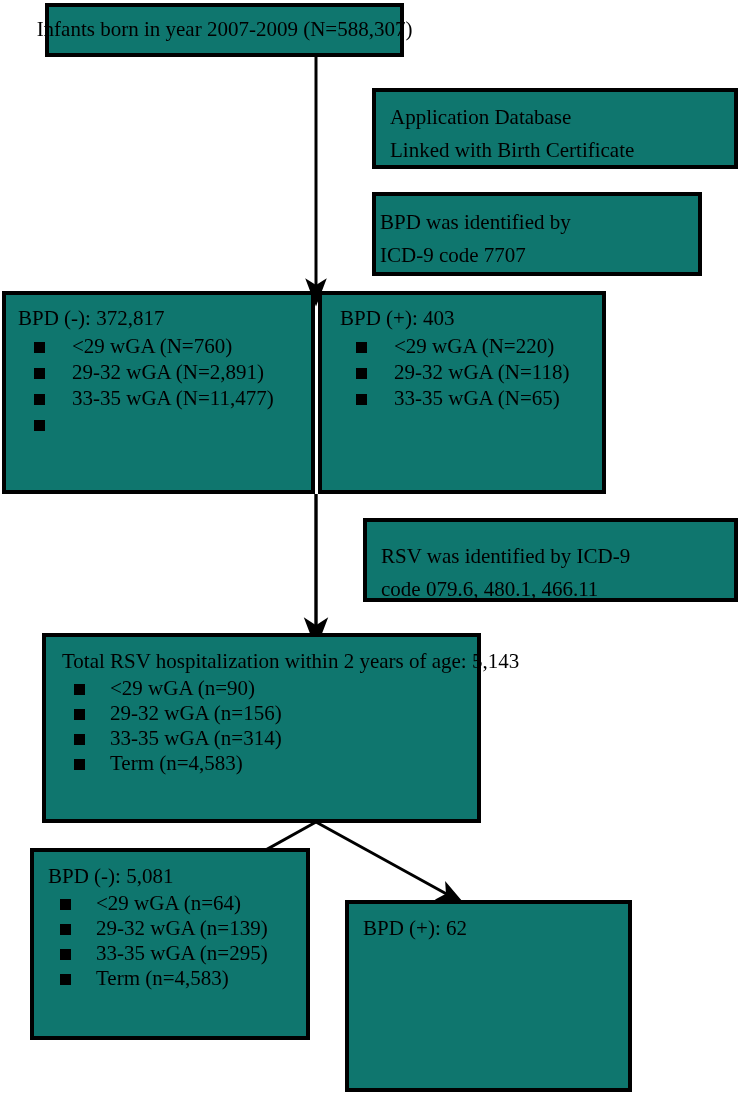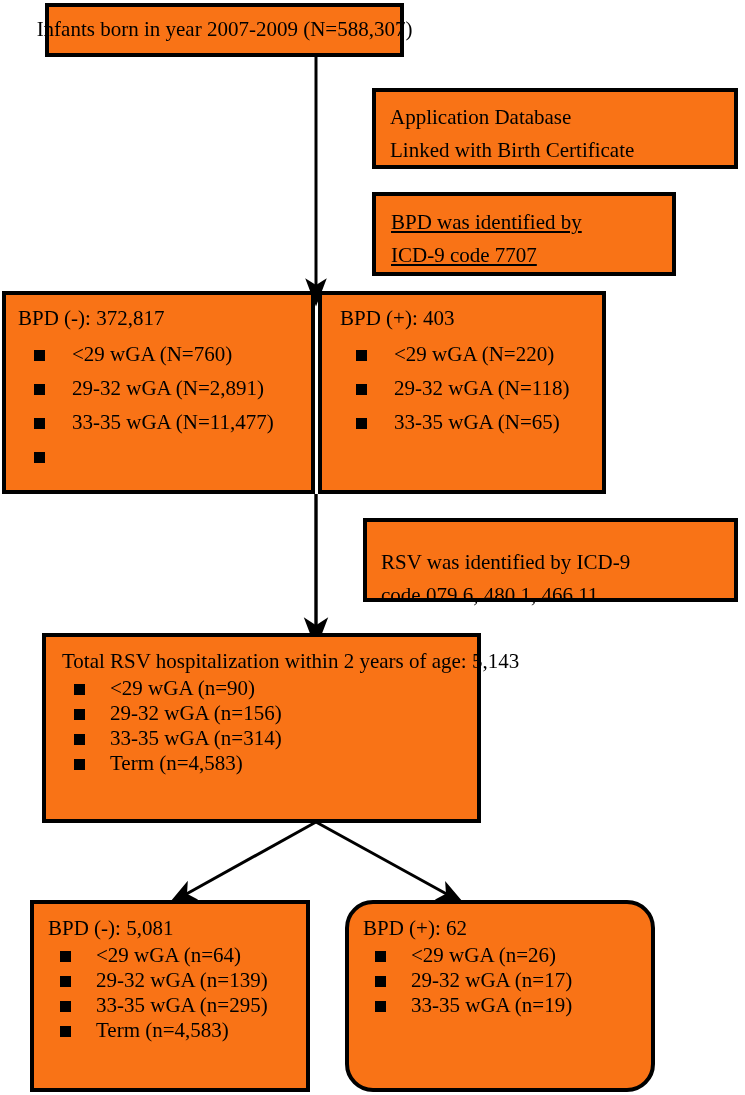--- a/index.html
+++ b/index.html
@@ -13,21 +13,21 @@
     width: 745px;
     height: 1095px;
     background: #ffffff;
     overflow: hidden;
     font-family: "Liberation Serif", "DejaVu Serif", serif;
     color: #000000;
   }
   .box {
     position: absolute;
     box-sizing: border-box;
-    background: #f97316;
+    background: #0f766e;
     border: 4px solid #000000;
     z-index: 3;
   }
   .box-title {
     font-size: 21px;
     line-height: 1.12;
     white-space: nowrap;
   }
   .center-title {
     text-align: center;
@@ -41,21 +41,21 @@
     list-style: none;
     margin: 0;
     padding: 0;
   }
   ul.bullets li {
     position: relative;
     font-size: 21px;
     line-height: 1.0;
     white-space: nowrap;
     padding-left: 54px;
-    margin-top: 13px;
+    margin-top: 5px;
   }
   ul.bullets li .sq {
     position: absolute;
     left: 16px;
     top: 6px;
     width: 11px;
     height: 11px;
     background: #000000;
   }
   ul.bullets.tight li {
@@ -98,21 +98,21 @@
 
   <div class="box" style="left:45px; top:3px; width:359px; height:54px; display:flex; align-items:center; justify-content:center;">
     <div class="box-title center-title">Infants born in year 2007-2009 (N=588,307)</div>
   </div>
 
   <div class="box" style="left:372px; top:88px; width:366px; height:81px; padding:9px 0 0 14px;">
     <div class="note-line">Application Database</div>
     <div class="note-line">Linked with Birth Certificate</div>
   </div>
 
-  <div class="box" style="left:372px; top:192px; width:304px; height:84px; padding:10px 0 0 15px;text-decoration:underline;">
+  <div class="box" style="left:372px; top:192px; width:330px; height:84px; padding:10px 0 0 4px;">
     <div class="note-line">BPD was identified by</div>
     <div class="note-line">ICD-9 code 7707</div>
   </div>
 
   <div class="box" style="left:2px; top:291px; width:313px; height:203px; padding:12px 0 0 12px;">
     <div class="box-title">BPD (-): 372,817</div>
     <ul class="bullets">
       <li><span class="sq"></span><span>&lt;29 wGA (N=760)</span></li>
       <li><span class="sq"></span><span>29-32 wGA (N=2,891)</span></li>
       <li><span class="sq"></span><span>33-35 wGA (N=11,477)</span></li>
@@ -122,47 +122,42 @@
 
   <div class="box" style="left:318px; top:291px; width:288px; height:203px; padding:12px 0 0 18px;">
     <div class="box-title">BPD (+): 403</div>
     <ul class="bullets">
       <li><span class="sq"></span><span>&lt;29 wGA (N=220)</span></li>
       <li><span class="sq"></span><span>29-32 wGA (N=118)</span></li>
       <li><span class="sq"></span><span>33-35 wGA (N=65)</span></li>
     </ul>
   </div>
 
-  <div class="box" style="left:363px; top:518px; width:375px; height:84px; padding:24px 0 0 14px;">
+  <div class="box" style="left:363px; top:518px; width:375px; height:84px; padding:18px 0 0 14px;">
     <div class="note-line">RSV was identified by ICD-9</div>
     <div class="note-line">code 079.6, 480.1, 466.11</div>
   </div>
 
   <div class="box" style="left:42px; top:633px; width:439px; height:190px; padding:13px 0 0 16px;">
     <div class="box-title">Total RSV hospitalization within 2 years of age: 5,143</div>
     <ul class="bullets tight">
       <li><span class="sq"></span><span>&lt;29 wGA (n=90)</span></li>
       <li><span class="sq"></span><span>29-32 wGA (n=156)</span></li>
       <li><span class="sq"></span><span>33-35 wGA (n=314)</span></li>
       <li><span class="sq"></span><span>Term (n=4,583)</span></li>
     </ul>
   </div>
 
-  <div class="box" style="left:30px; top:900px; width:280px; height:192px; padding:13px 0 0 14px;">
+  <div class="box" style="left:30px; top:848px; width:280px; height:192px; padding:13px 0 0 14px;">
     <div class="box-title">BPD (-): 5,081</div>
     <ul class="bullets tight">
       <li><span class="sq"></span><span>&lt;29 wGA (n=64)</span></li>
       <li><span class="sq"></span><span>29-32 wGA (n=139)</span></li>
       <li><span class="sq"></span><span>33-35 wGA (n=295)</span></li>
       <li><span class="sq"></span><span>Term (n=4,583)</span></li>
     </ul>
   </div>
 
-  <div class="box" style="left:345px; top:900px; width:310px; height:192px; padding:13px 0 0 14px;border-radius:28px;">
+  <div class="box" style="left:345px; top:900px; width:287px; height:192px; padding:13px 0 0 14px;">
     <div class="box-title">BPD (+): 62</div>
-    <ul class="bullets tight">
-      <li><span class="sq"></span><span>&lt;29 wGA (n=26)</span></li>
-      <li><span class="sq"></span><span>29-32 wGA (n=17)</span></li>
-      <li><span class="sq"></span><span>33-35 wGA (n=19)</span></li>
-    </ul>
   </div>
 
 </div>
 
 </body></html>

